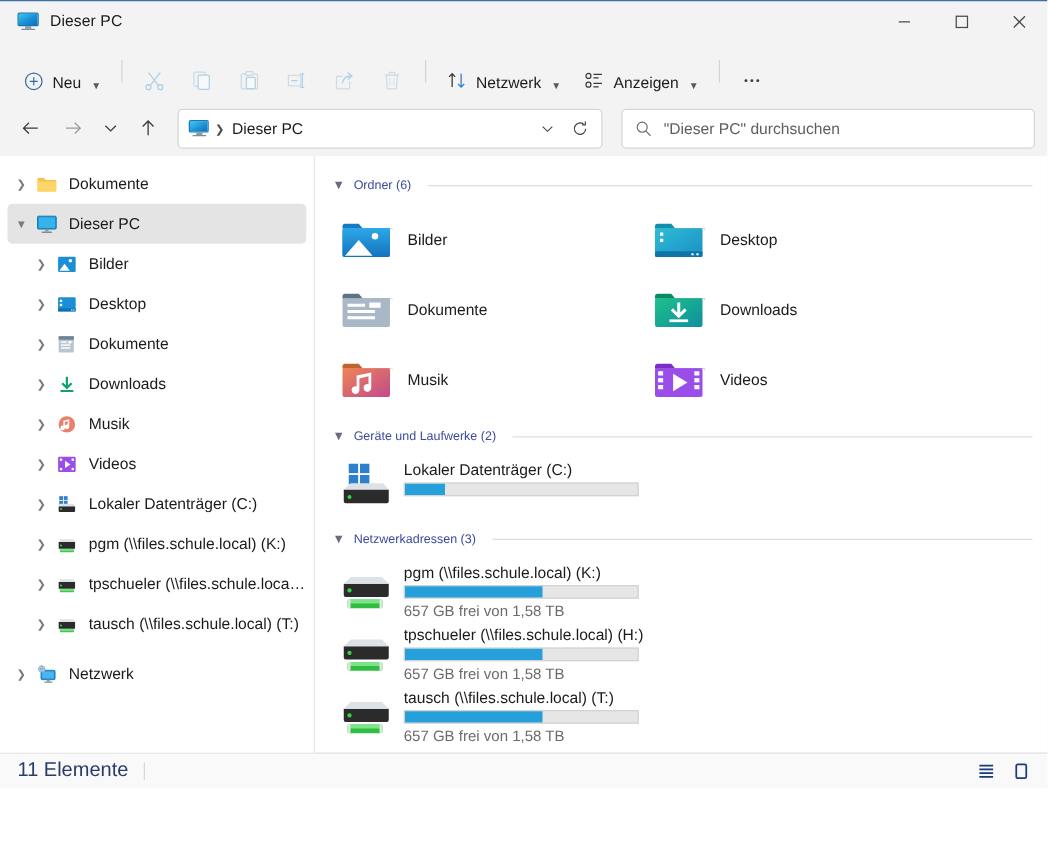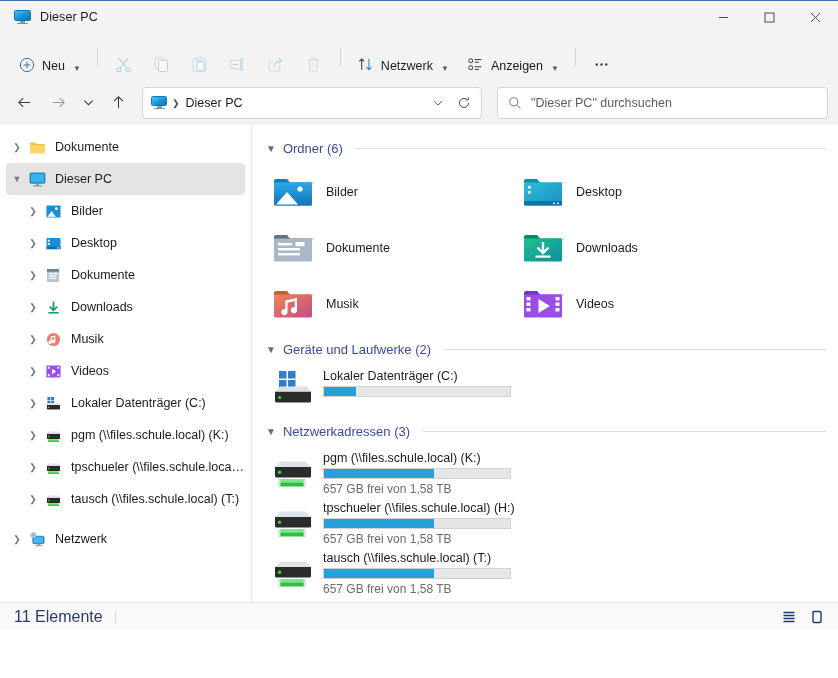--- a/index.html
+++ b/index.html
@@ -133,21 +133,21 @@
   .tlabel { overflow: hidden; text-overflow: ellipsis; }
 
   
   .content { flex: 1; overflow: hidden; padding: 10px 0 0 0; position: relative; }
 
   .section-head {
     display: flex; align-items: center; gap: 7px;
     padding: 0 12px 0 14px; height: 26px;
   }
   .sh-chev { font-size: 10px; color: #6a6a80; }
-  .sh-title { font-size: 13px; color: #3b4a9e; white-space: nowrap; }
+  .sh-title { font-size: 10px; color: #3b4a9e; white-space: nowrap; }
   .sh-line { flex: 1; height: 1px; background: #dedede; margin-left: 6px; }
 
   .grid { display: flex; flex-wrap: wrap; padding: 3px 0 0 16px; }
   .folder-cell {
     width: 250px; height: 56px;
     display: flex; align-items: center; gap: 12px;
     padding-left: 4px; border-radius: 4px;
   }
   .fc-label { font-size: 12.5px; color: #1b1b1b; }
 

